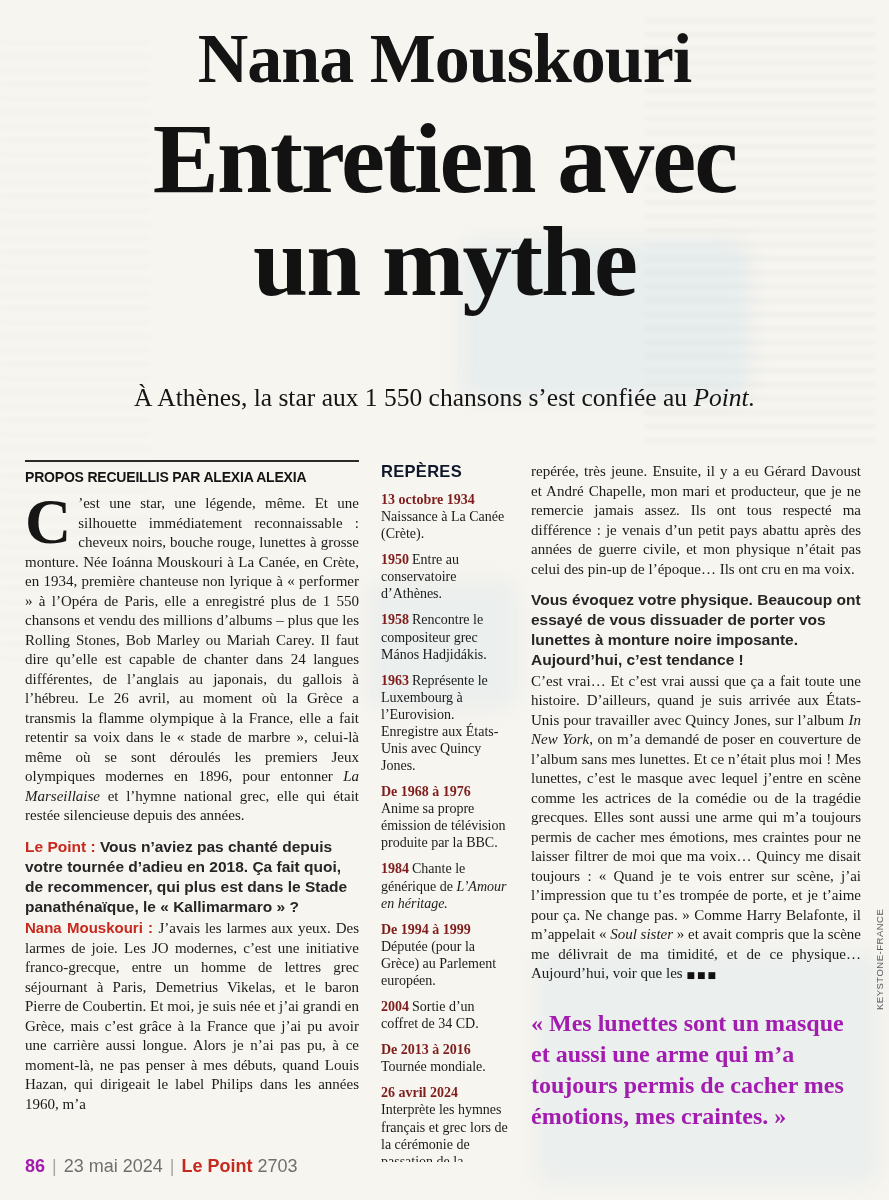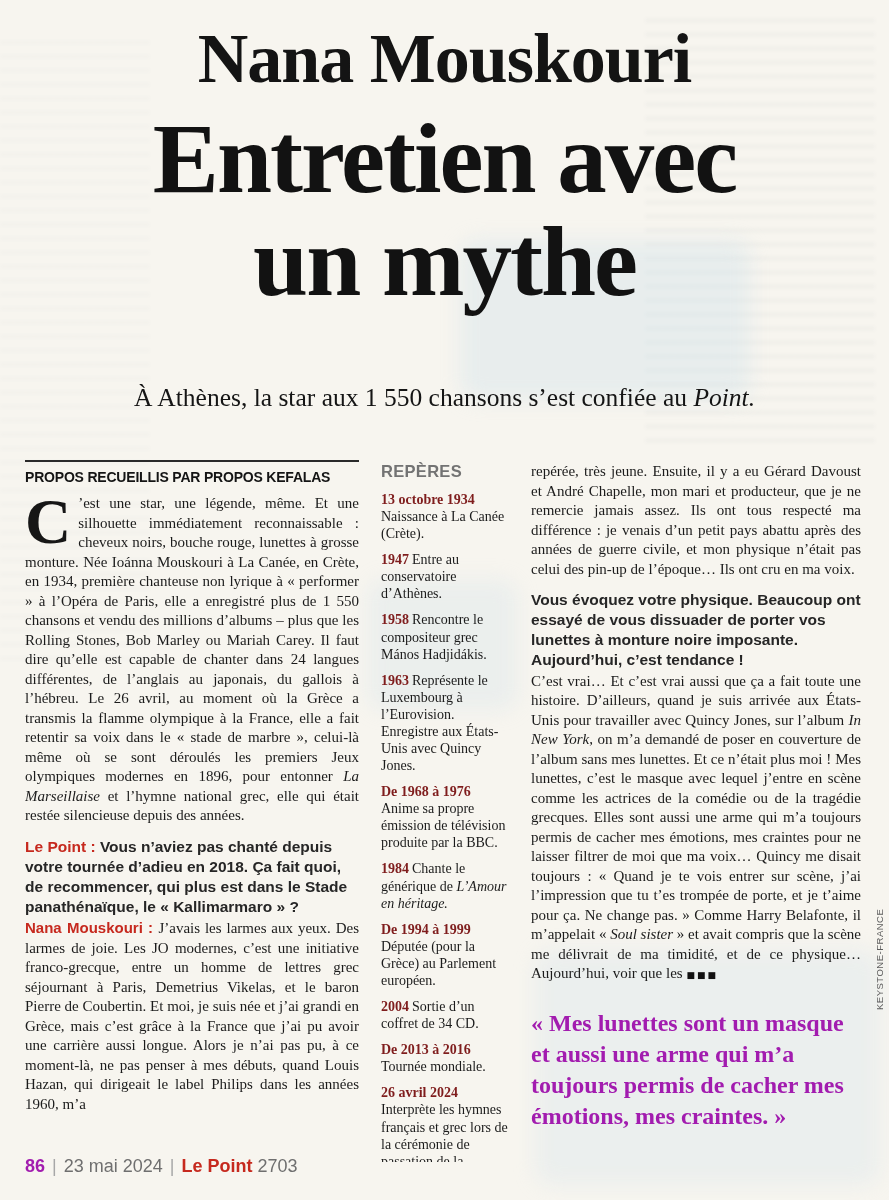--- a/index.html
+++ b/index.html
@@ -70,21 +70,21 @@
     font-weight:700;color:#c6291e;
   }
   .end-mark{
     font-size:9px;letter-spacing:2px;color:#111;
     font-family:"DejaVu Sans", sans-serif;
   }
   
   .rep-title{
     margin:0 0 10px 0;
     font-family:"Liberation Sans", sans-serif;
-    font-weight:700;font-size:16.5px;letter-spacing:0.3px;color:#737373;
+    font-weight:700;font-size:16.5px;letter-spacing:0.3px;color:#0f172a;
   }
   .rep-item{margin:0 0 9px 0;font-size:14px;line-height:1.22;color:#1b1b1b;}
   .rep-date{font-weight:700;color:#7f1d1d;}
   .rep-date.d-block{display:block;}
   .rep-date:not(.d-block){margin-right:3px;}
   
   .pullquote{
     margin:24px 0 0 0;
     font-size:24px;font-weight:700;line-height:1.3;
     color:#a21caf;text-align:left;
@@ -119,30 +119,30 @@
   <div class="ghost ghost-patch" style="left:535px;top:950px;width:345px;height:235px;background:rgba(208,224,234,0.3);"></div>
 
   <header class="head">
     <h2 class="title-name">Nana Mouskouri</h2>
     <h1 class="title-main"><span>Entretien avec</span><br><span>un mythe</span></h1>
     <p class="standfirst"><br><span><span>À Athènes, la star aux 1 550 chansons s’est confiée au </span><span class="italic">Point.</span></span></p>
   </header>
 
   <section class="col col-left">
     <div class="rule"></div>
-    <p class="kicker">PROPOS RECUEILLIS PAR PROPOS KEFALAS</p>
+    <p class="kicker">PROPOS RECUEILLIS PAR ALEXIA ALEXIA</p>
     <p class="para"><span class="dropcap">C</span><span><span>’est une star, une légende, même. Et une silhouette immédiatement reconnaissable : cheveux noirs, bouche rouge, lunettes à grosse monture. Née Ioánna Mouskouri à La Canée, en Crète, en 1934, première chanteuse non lyrique à « performer » à l’Opéra de Paris, elle a enregistré plus de 1 550 chansons et vendu des millions d’albums – plus que les Rolling Stones, Bob Marley ou Mariah Carey. Il faut dire qu’elle est capable de chanter dans 24 langues différentes, de l’anglais au japonais, du gallois à l’hébreu. Le 26 avril, au moment où la Grèce a transmis la flamme olympique à la France, elle a fait retentir sa voix dans le « stade de marbre », celui-là même où se sont déroulés les premiers Jeux olympiques modernes en 1896, pour entonner </span><span class="italic">La Marseillaise</span><span> et l’hymne national grec, elle qui était restée silencieuse depuis des années.</span></span></p>
     <p class="question"><span class="speaker">Le Point : </span><span>Vous n’aviez pas chanté depuis votre tournée d’adieu en 2018. Ça fait quoi, de recommencer, qui plus est dans le Stade panathénaïque, le « Kallimarmaro » ?</span></p>
     <p class="para"><span class="speaker">Nana Mouskouri : </span><span>J’avais les larmes aux yeux. Des larmes de joie. Les JO modernes, c’est une initiative franco-grecque, entre un homme de lettres grec séjournant à Paris, Demetrius Vikelas, et le baron Pierre de Coubertin. Et moi, je suis née et j’ai grandi en Grèce, mais c’est grâce à la France que j’ai pu avoir une carrière aussi longue. Alors je n’ai pas pu, à ce moment-là, ne pas penser à mes débuts, quand Louis Hazan, qui dirigeait le label Philips dans les années 1960, m’a</span></p>
   </section>
 
   <aside class="col col-mid">
     <h3 class="rep-title">REPÈRES</h3>
     <p class="rep-item"><span class="rep-date d-block">13 octobre 1934</span><span><span>Naissance à La Canée (Crète).</span></span></p>
-    <p class="rep-item"><span class="rep-date">1947</span><span><span>Entre au conservatoire d’Athènes.</span></span></p>
+    <p class="rep-item"><span class="rep-date">1950</span><span><span>Entre au conservatoire d’Athènes.</span></span></p>
     <p class="rep-item"><span class="rep-date">1958</span><span><span>Rencontre le compositeur grec Mános Hadjidákis.</span></span></p>
     <p class="rep-item"><span class="rep-date">1963</span><span><span>Représente le Luxembourg à l’Eurovision. Enregistre aux États-Unis avec Quincy Jones.</span></span></p>
     <p class="rep-item"><span class="rep-date d-block">De 1968 à 1976</span><span><span>Anime sa propre émission de télévision produite par la BBC.</span></span></p>
     <p class="rep-item"><span class="rep-date">1984</span><span><span>Chante le générique de </span><span class="italic">L’Amour en héritage.</span></span></p>
     <p class="rep-item"><span class="rep-date d-block">De 1994 à 1999</span><span><span>Députée (pour la Grèce) au Parlement européen.</span></span></p>
     <p class="rep-item"><span class="rep-date">2004</span><span><span>Sortie d’un coffret de 34 CD.</span></span></p>
     <p class="rep-item"><span class="rep-date d-block">De 2013 à 2016</span><span><span>Tournée mondiale.</span></span></p>
     <p class="rep-item"><span class="rep-date d-block">26 avril 2024</span><span><span>Interprète les hymnes français et grec lors de la cérémonie de passation de la flamme olympique.</span></span></p>
   </aside>
 

